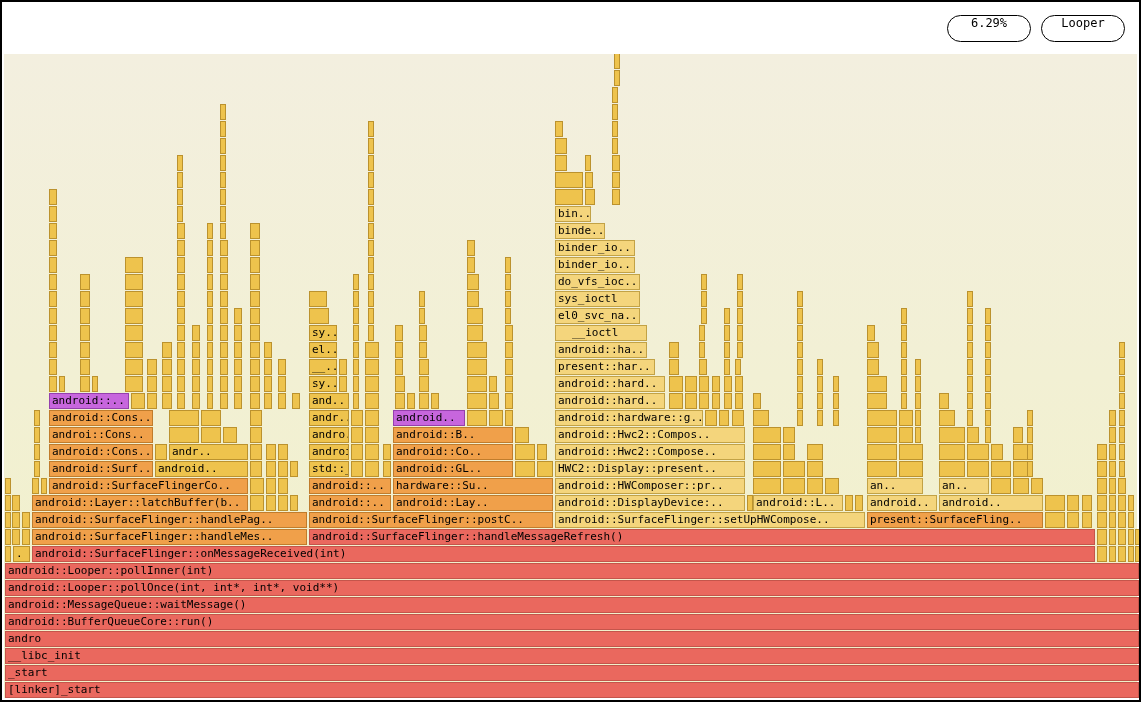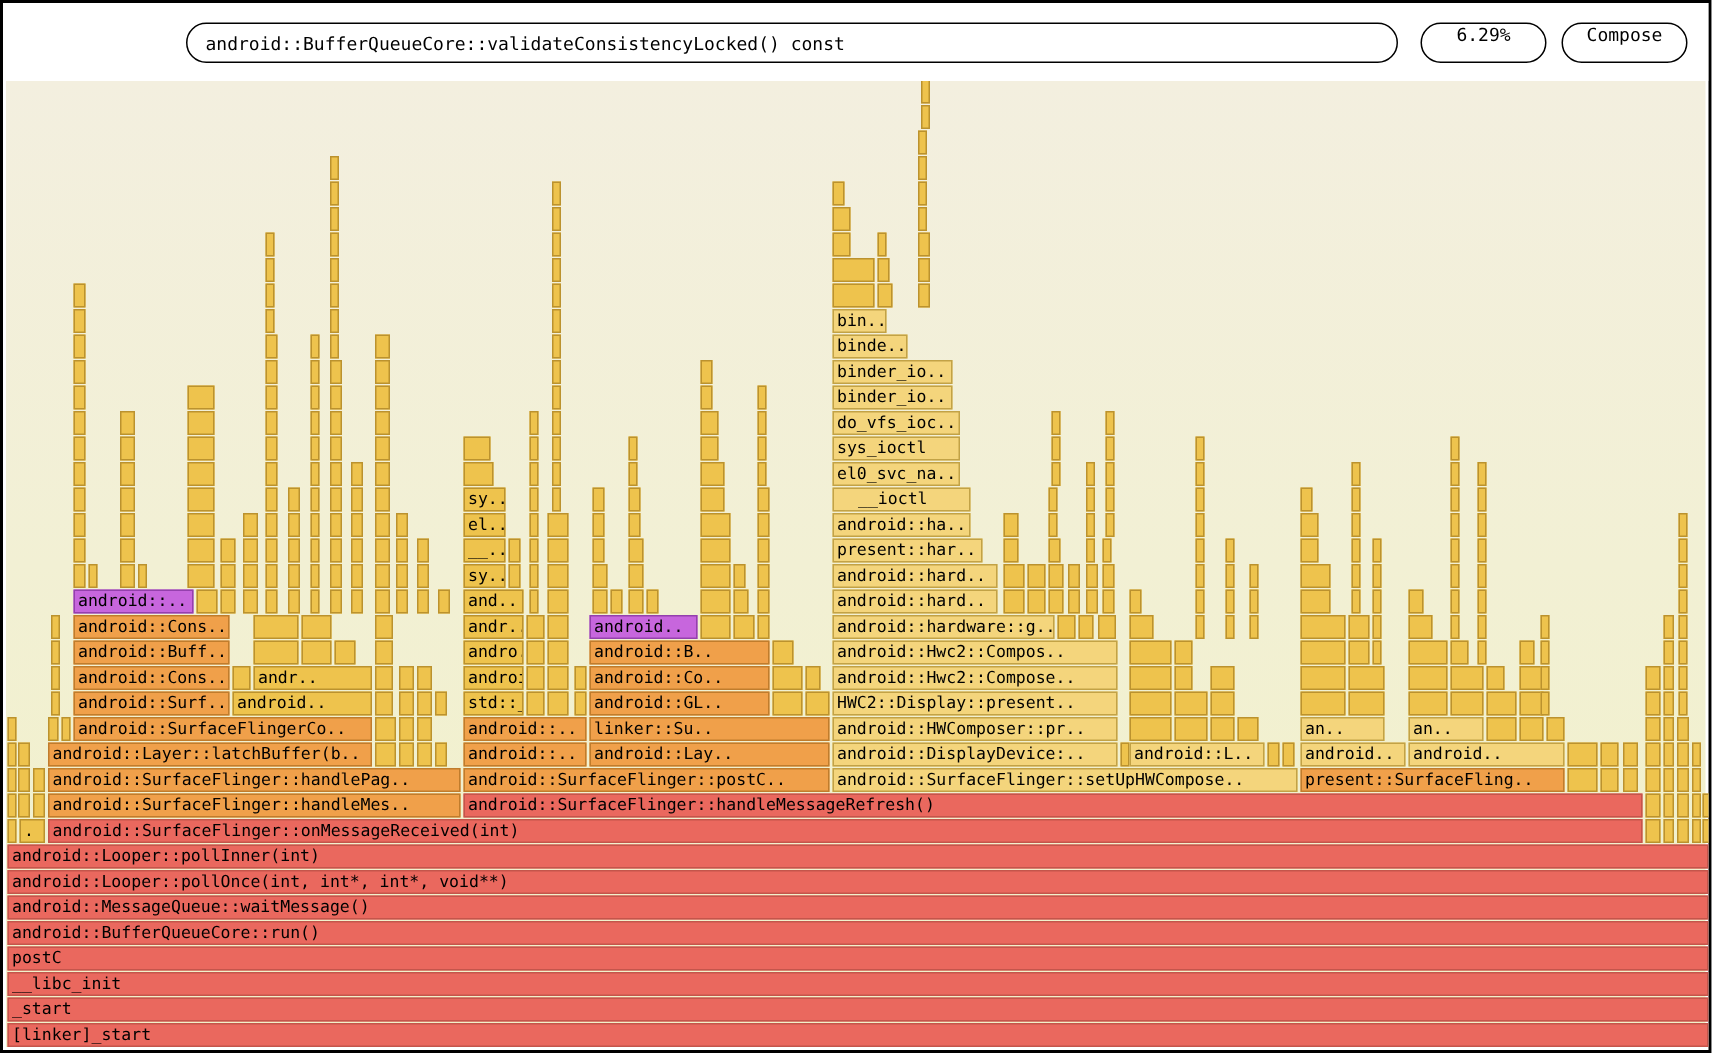--- a/index.html
+++ b/index.html
@@ -38,21 +38,21 @@
 </style>
 </head>
 <body>
 
 <div class="page">
   <div class="flame-bg"></div>
   <div class="flame">
       <div class="frame c-r" title="[linker]_start" style="left: 3px; top: 680px; width: 1134px;">[linker]_start</div>
       <div class="frame c-r" title="_start" style="left: 3px; top: 663px; width: 1134px;">_start</div>
       <div class="frame c-r" title="__libc_init" style="left: 3px; top: 646px; width: 1134px;">__libc_init</div>
-      <div class="frame c-r" title="main" style="left: 3px; top: 629px; width: 1134px;">postC</div>
+      <div class="frame c-r" title="main" style="left: 3px; top: 629px; width: 1134px;">andro</div>
       <div class="frame c-r" title="android::SurfaceFlinger::run()" style="left: 3px; top: 612px; width: 1134px;">android::BufferQueueCore::run()</div>
       <div class="frame c-r" title="android::MessageQueue::waitMessage()" style="left: 3px; top: 595px; width: 1134px;">android::MessageQueue::waitMessage()</div>
       <div class="frame c-r" title="android::Looper::pollOnce(int, int*, int*, void**)" style="left: 3px; top: 578px; width: 1134px;">android::Looper::pollOnce(int, int*, int*, void**)</div>
       <div class="frame c-r" title="android::Looper::pollInner(int)" style="left: 3px; top: 561px; width: 1134px;">android::Looper::pollInner(int)</div>
       <div class="frame c-y" style="left: 3px; top: 544px; width: 6px;"></div>
       <div class="frame c-y" title="." style="left: 11px; top: 544px; width: 17px;">.</div>
       <div class="frame c-r" title="android::SurfaceFlinger::onMessageReceived(int)" style="left: 30px; top: 544px; width: 1063px;">android::SurfaceFlinger::onMessageReceived(int)</div>
       <div class="frame c-y" style="left: 1095px; top: 544px; width: 10px;"></div>
       <div class="frame c-y" style="left: 1107px; top: 544px; width: 7px;"></div>
       <div class="frame c-y" style="left: 1116px; top: 544px; width: 8px;"></div>
@@ -106,21 +106,21 @@
       <div class="frame c-y" style="left: 1116px; top: 493px; width: 8px;"></div>
       <div class="frame c-y" style="left: 1126px; top: 493px; width: 6px;"></div>
       <div class="frame c-y" style="left: 3px; top: 476px; width: 6px;"></div>
       <div class="frame c-y" style="left: 30px; top: 476px; width: 7px;"></div>
       <div class="frame c-y" style="left: 39px; top: 476px; width: 6px;"></div>
       <div class="frame c-o" title="android::SurfaceFlingerCo.." style="left: 47px; top: 476px; width: 199px;">android::SurfaceFlingerCo..</div>
       <div class="frame c-y" style="left: 248px; top: 476px; width: 14px;"></div>
       <div class="frame c-y" style="left: 264px; top: 476px; width: 10px;"></div>
       <div class="frame c-y" style="left: 276px; top: 476px; width: 10px;"></div>
       <div class="frame c-o" title="android::.." style="left: 307px; top: 476px; width: 82px;">android::..</div>
-      <div class="frame c-o" title="android::Su.." style="left: 391px; top: 476px; width: 160px;">linker::Su..</div>
+      <div class="frame c-o" title="android::Su.." style="left: 391px; top: 476px; width: 160px;">hardware::Su..</div>
       <div class="frame c-g" title="android::HWComposer::pr.." style="left: 553px; top: 476px; width: 190px;">android::HWComposer::pr..</div>
       <div class="frame c-y" style="left: 751px; top: 476px; width: 28px;"></div>
       <div class="frame c-y" style="left: 781px; top: 476px; width: 22px;"></div>
       <div class="frame c-y" style="left: 805px; top: 476px; width: 16px;"></div>
       <div class="frame c-y" style="left: 823px; top: 476px; width: 14px;"></div>
       <div class="frame c-g" title="an.." style="left: 865px; top: 476px; width: 56px;">an..</div>
       <div class="frame c-g" title="an.." style="left: 937px; top: 476px; width: 50px;">an..</div>
       <div class="frame c-y" style="left: 989px; top: 476px; width: 20px;"></div>
       <div class="frame c-y" style="left: 1011px; top: 476px; width: 16px;"></div>
       <div class="frame c-y" style="left: 1029px; top: 476px; width: 12px;"></div>
@@ -177,21 +177,21 @@
       <div class="frame c-y" style="left: 897px; top: 442px; width: 24px;"></div>
       <div class="frame c-y" style="left: 937px; top: 442px; width: 26px;"></div>
       <div class="frame c-y" style="left: 965px; top: 442px; width: 22px;"></div>
       <div class="frame c-y" style="left: 989px; top: 442px; width: 12px;"></div>
       <div class="frame c-y" style="left: 1011px; top: 442px; width: 16px;"></div>
       <div class="frame c-y" style="left: 1025px; top: 442px; width: 6px;"></div>
       <div class="frame c-y" style="left: 1095px; top: 442px; width: 10px;"></div>
       <div class="frame c-y" style="left: 1107px; top: 442px; width: 7px;"></div>
       <div class="frame c-y" style="left: 1117px; top: 442px; width: 5px;"></div>
       <div class="frame c-y" style="left: 32px; top: 425px; width: 6px;"></div>
-      <div class="frame c-o" title="android::Cons.." style="left: 47px; top: 425px; width: 104px;">android::Buff..</div>
+      <div class="frame c-o" title="android::Cons.." style="left: 47px; top: 425px; width: 104px;">androi::Cons..</div>
       <div class="frame c-y" style="left: 167px; top: 425px; width: 30px;"></div>
       <div class="frame c-y" style="left: 199px; top: 425px; width: 20px;"></div>
       <div class="frame c-y" style="left: 221px; top: 425px; width: 14px;"></div>
       <div class="frame c-y" style="left: 248px; top: 425px; width: 12px;"></div>
       <div class="frame c-y" title="andro.." style="left: 307px; top: 425px; width: 40px;">andro..</div>
       <div class="frame c-y" style="left: 349px; top: 425px; width: 12px;"></div>
       <div class="frame c-y" style="left: 363px; top: 425px; width: 14px;"></div>
       <div class="frame c-o" title="android::B.." style="left: 391px; top: 425px; width: 120px;">android::B..</div>
       <div class="frame c-y" style="left: 513px; top: 425px; width: 14px;"></div>
       <div class="frame c-g" title="android::Hwc2::Compos.." style="left: 553px; top: 425px; width: 190px;">android::Hwc2::Compos..</div>
@@ -516,17 +516,16 @@
       <div class="frame c-y" style="left: 366px; top: 119px; width: 6px;"></div>
       <div class="frame c-y" style="left: 553px; top: 119px; width: 8px;"></div>
       <div class="frame c-y" style="left: 610px; top: 119px; width: 6px;"></div>
       <div class="frame c-y" style="left: 218px; top: 102px; width: 5px;"></div>
       <div class="frame c-y" style="left: 610px; top: 102px; width: 6px;"></div>
       <div class="frame c-y" style="left: 610px; top: 85px; width: 5px;"></div>
       <div class="frame c-y" style="left: 612px; top: 68px; width: 4px;"></div>
       <div class="frame c-y" style="left: 612px; top: 51px; width: 4px;"></div>
     </div>
   <div class="header">
-    <input class="search-input" type="text" value="android::BufferQueueCore::validateConsistencyLocked() const" style="">
     <div class="pill pct">6.29%</div>
-    <div class="pill btn">Compose</div>
+    <div class="pill btn">Looper</div>
   </div>
 </div>
 
 </body></html>

